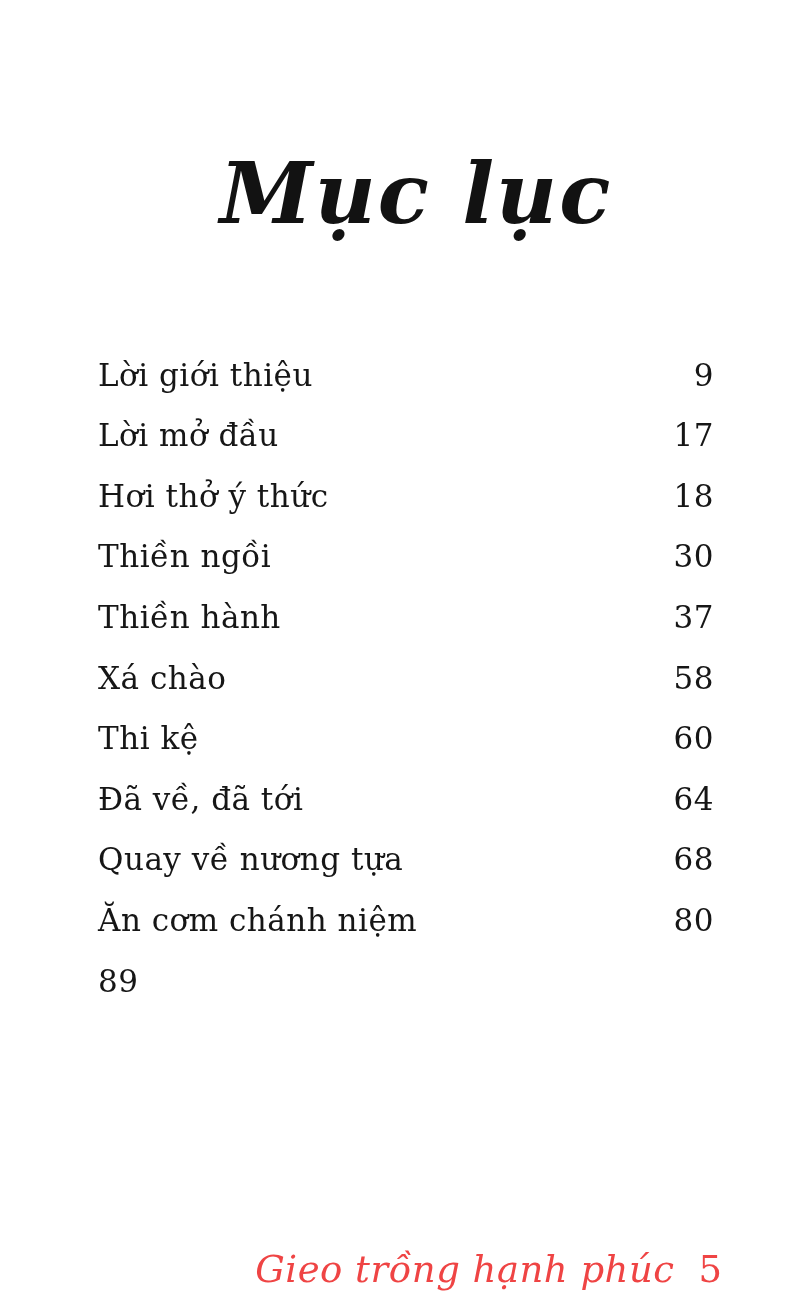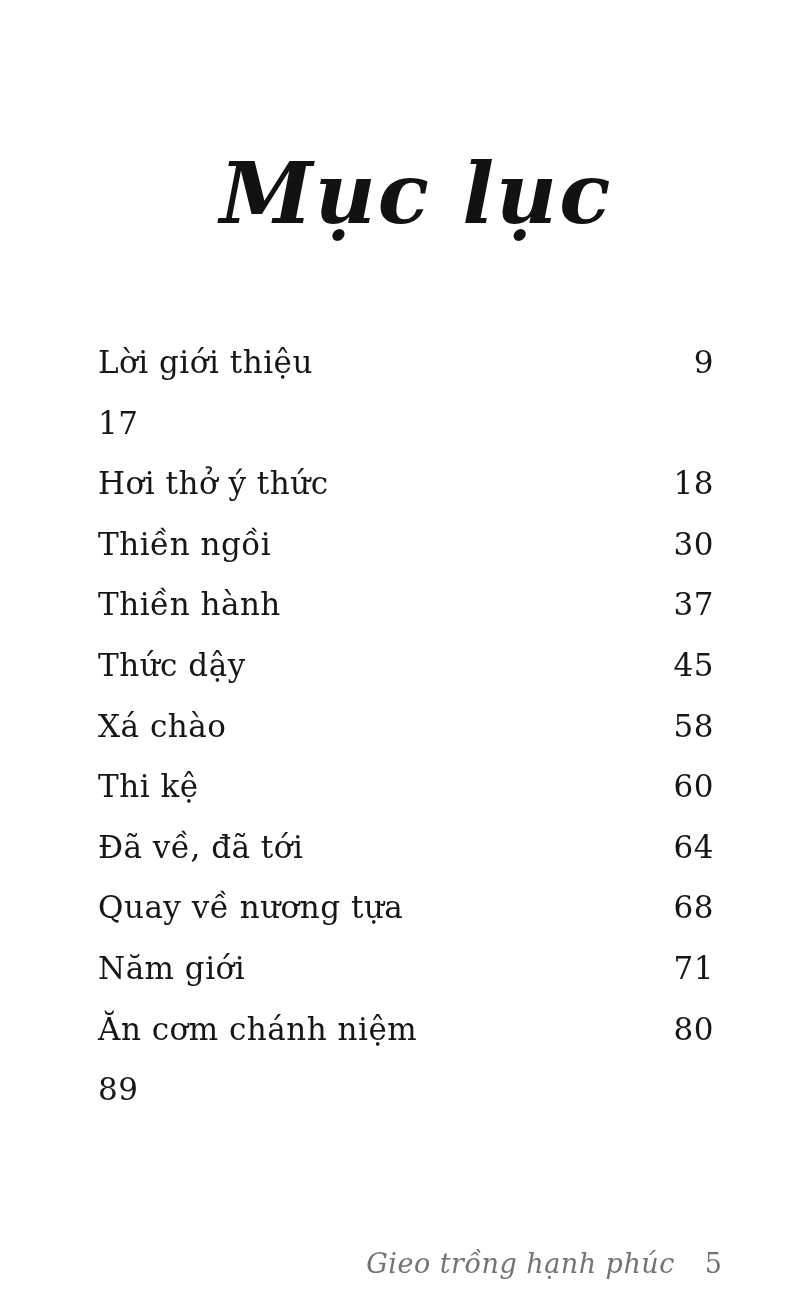--- a/index.html
+++ b/index.html
@@ -33,41 +33,41 @@
   .toc {
     position: absolute;
     top: 320px;
     left: 74px;
     right: 86px;
     list-style: none;
   }
   .toc-row {
     display: flex;
     justify-content: space-between;
-    align-items: flex-start;
+    align-items: flex-end;
     height: 56.6px;
     font-size: 31px;
     letter-spacing: 0.5px;
   }
   .toc-label {
     white-space: nowrap;
   }
   .toc-page {
     white-space: nowrap;
     text-align: right;
   }
   .footer {
     position: absolute;
     top: 1228px;
     right: 82px;
     display: flex;
     align-items: baseline;
-    gap: 22px;
-    font-size: 27px;
-    color: #737373;
+    gap: 16px;
+    font-size: 37px;
+    color: #ef4444;
   }
   .footer-title {
     font-style: italic;
     letter-spacing: 0.5px;
   }
   .footer-page {
     font-style: normal;
   }
 </style>
 </head>
@@ -76,59 +76,52 @@
 <div class="page">
 
   <div class="title">Mục lục</div>
 
   <ul class="toc">
     <li class="toc-row">
       <span class="toc-label">Lời giới thiệu</span>
       <span class="toc-page">9</span>
     </li>
     <li class="toc-row">
+      <span class="toc-label">Lời mở đầu</span>
       <span class="toc-page">17</span>
     </li>
     <li class="toc-row">
       <span class="toc-label">Hơi thở ý thức</span>
       <span class="toc-page">18</span>
     </li>
     <li class="toc-row">
       <span class="toc-label">Thiền ngồi</span>
       <span class="toc-page">30</span>
     </li>
     <li class="toc-row">
       <span class="toc-label">Thiền hành</span>
       <span class="toc-page">37</span>
-    </li>
-    <li class="toc-row">
-      <span class="toc-label">Thức dậy</span>
-      <span class="toc-page">45</span>
     </li>
     <li class="toc-row">
       <span class="toc-label">Xá chào</span>
       <span class="toc-page">58</span>
     </li>
     <li class="toc-row">
       <span class="toc-label">Thi kệ</span>
       <span class="toc-page">60</span>
     </li>
     <li class="toc-row">
       <span class="toc-label">Đã về, đã tới</span>
       <span class="toc-page">64</span>
     </li>
     <li class="toc-row">
       <span class="toc-label">Quay về nương tựa</span>
       <span class="toc-page">68</span>
     </li>
     <li class="toc-row">
-      <span class="toc-label">Năm giới</span>
-      <span class="toc-page">71</span>
-    </li>
-    <li class="toc-row">
       <span class="toc-label">Ăn cơm chánh niệm</span>
       <span class="toc-page">80</span>
     </li>
     <li class="toc-row">
       <span class="toc-page">89</span>
     </li>
   </ul>
 
   <div class="footer">
     <span class="footer-title">Gieo trồng hạnh phúc</span>

